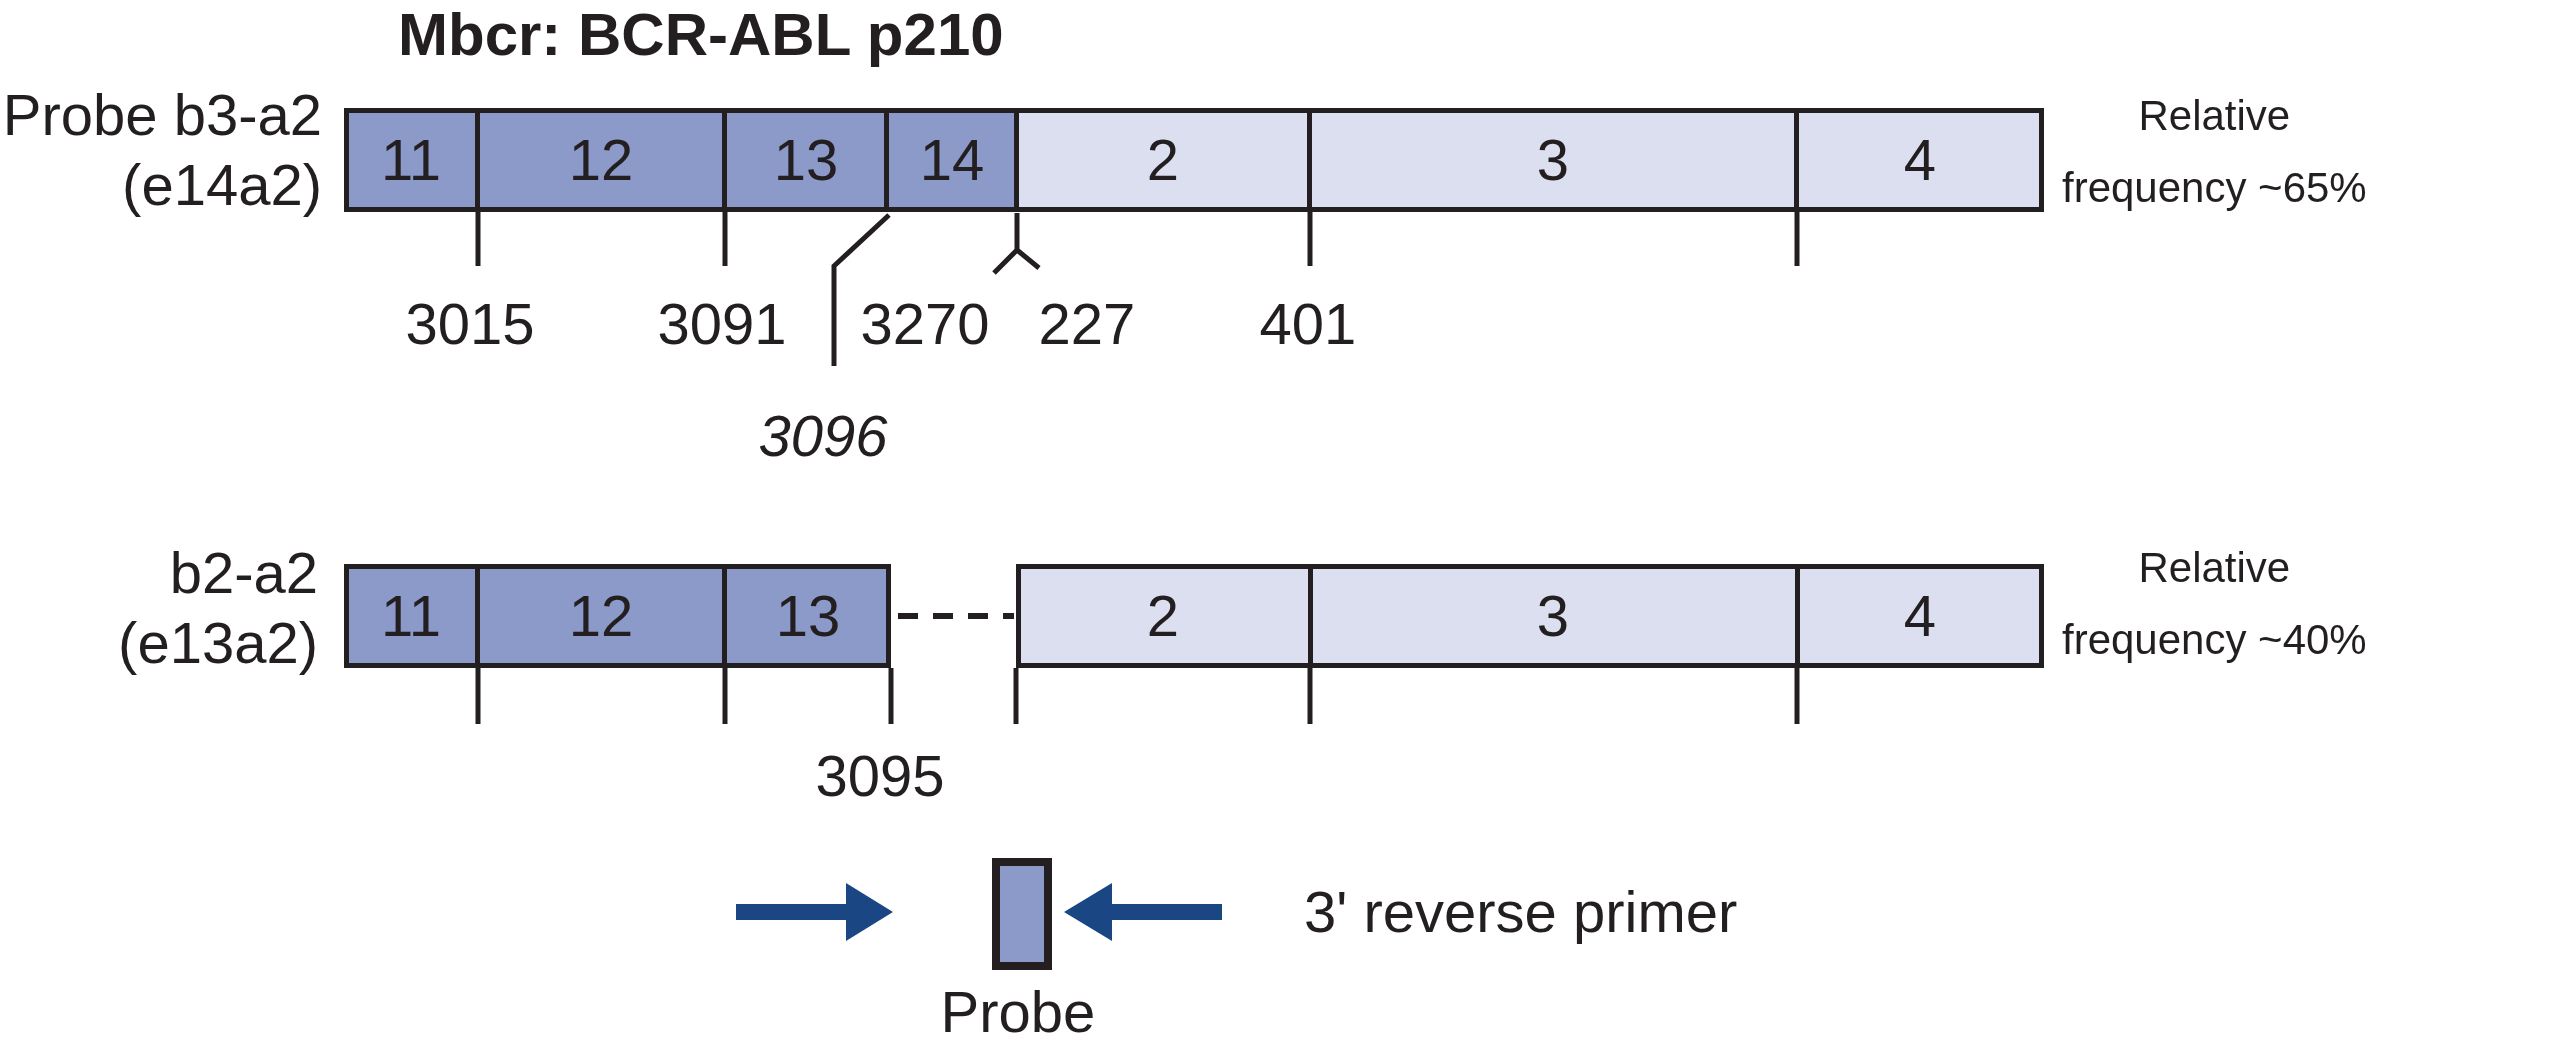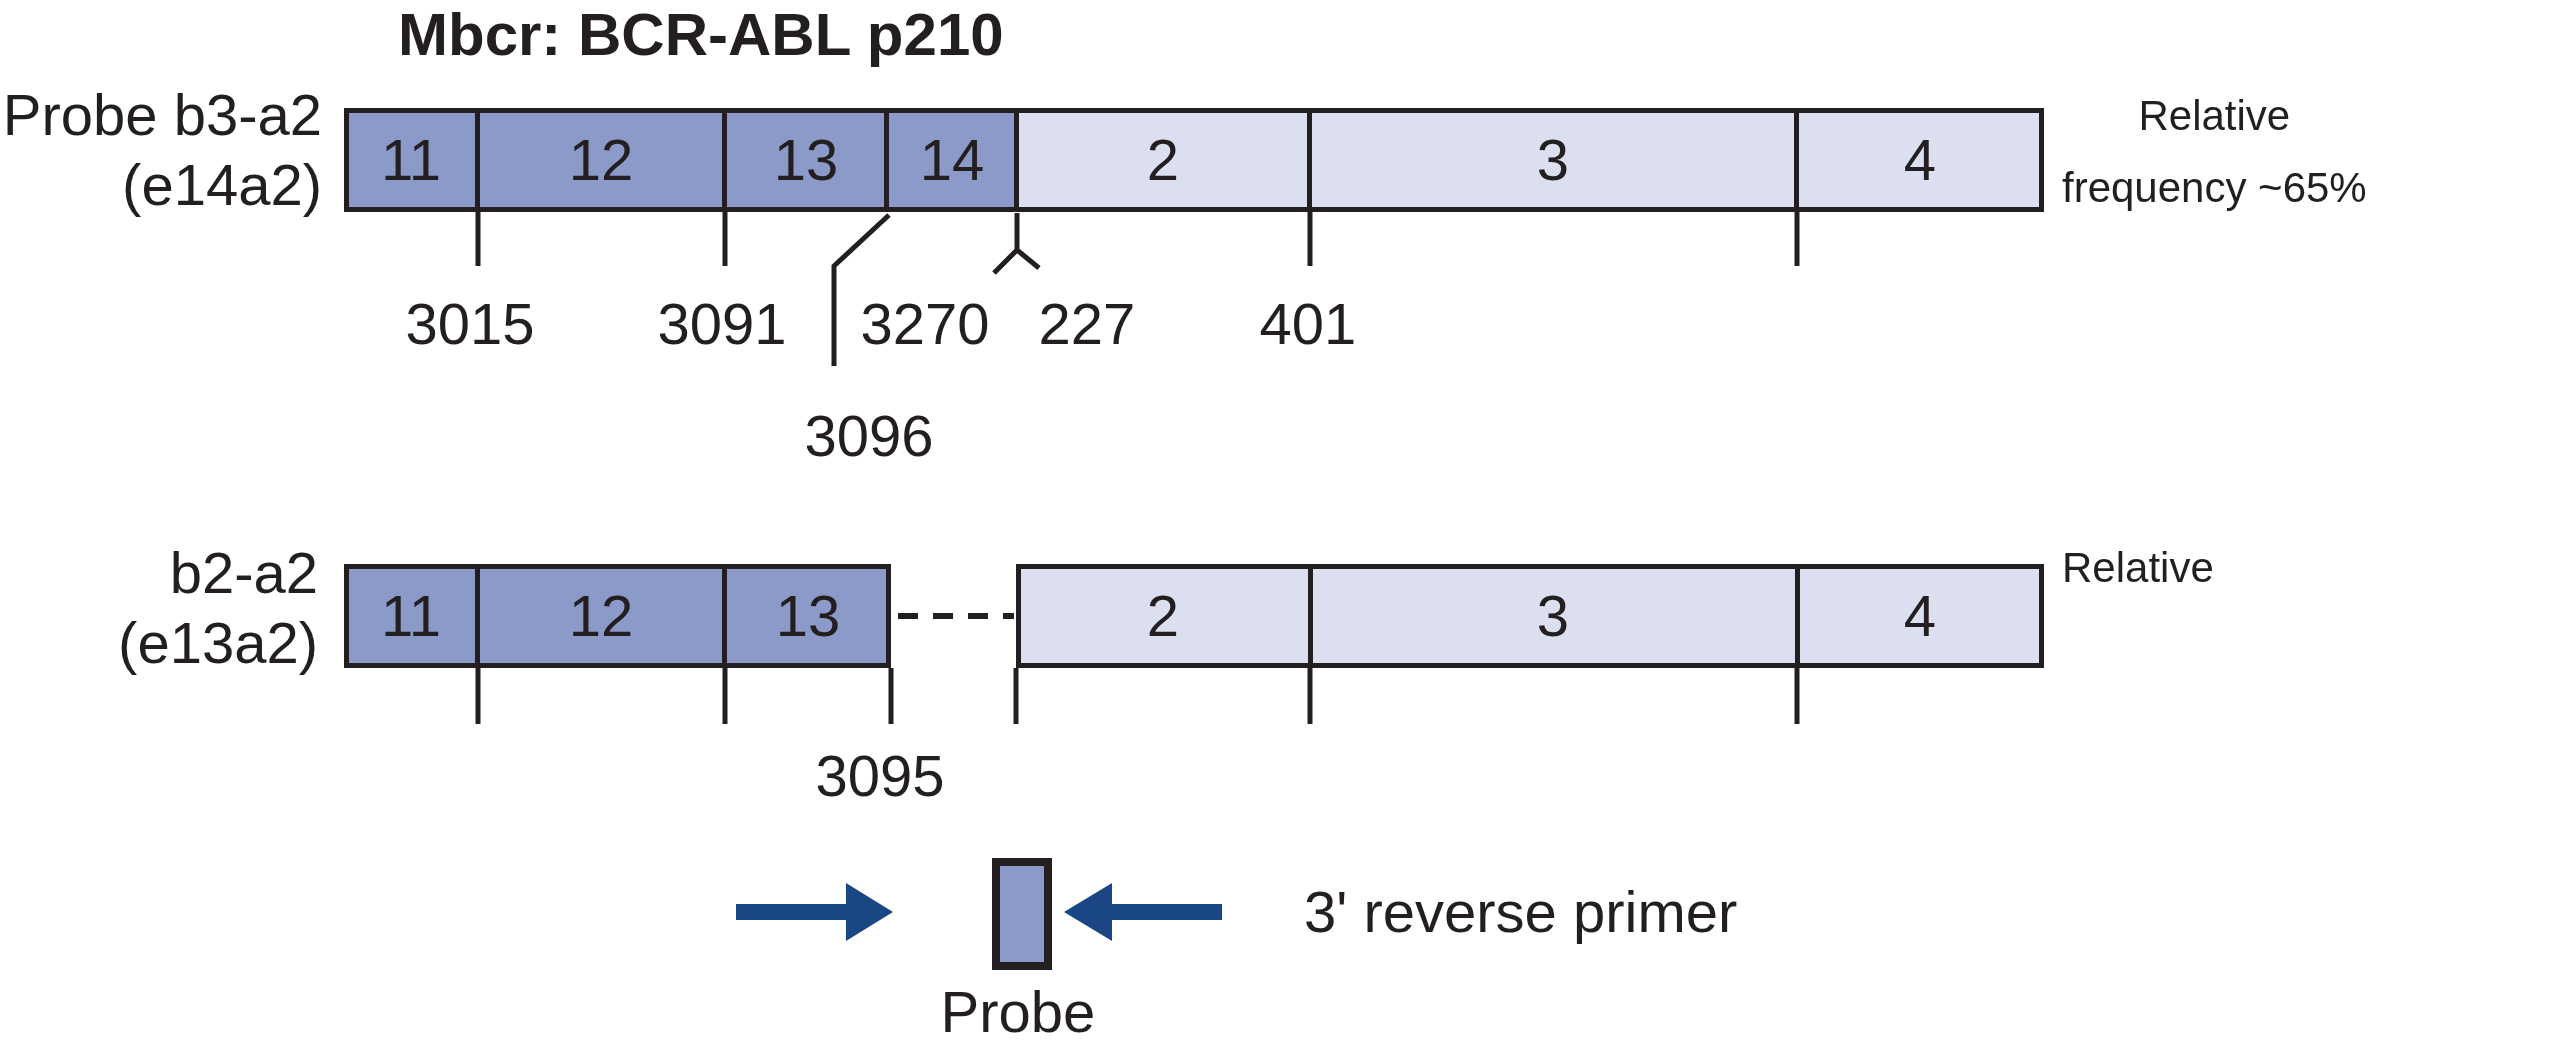--- a/index.html
+++ b/index.html
@@ -150,21 +150,21 @@
   <div class="freq-label" style="left:2062px; top:80px;">
     <div>Relative</div>
     <div>frequency ~65%</div>
   </div>
 
   <div class="pos-num" style="left:350px;  top:288px;">3015</div>
   <div class="pos-num" style="left:602px;  top:288px;">3091</div>
   <div class="pos-num" style="left:805px;  top:288px;">3270</div>
   <div class="pos-num" style="left:967px;  top:288px;">227</div>
   <div class="pos-num" style="left:1188px; top:288px;">401</div>
-  <div class="pos-num" style="left:749px;  top:400px;">3096</div>
+  <div class="pos-num" style="left:703px;  top:400px;font-style:italic;">3096</div>
 
   <div class="row-label" style="left:0; top:538px; width:318px;">
     <div>b2-a2</div>
     <div>(e13a2)</div>
   </div>
 
   <div class="bar dark-bg" style="left:344px; top:564px; width:547px;">
     <div class="divider" style="left:126px;"></div>
     <div class="divider" style="left:373px;"></div>
     <div class="exon-label" style="left:2px;">11</div>
@@ -175,20 +175,21 @@
   <div class="bar light-bg" style="left:1016px; top:564px; width:1028px;">
     <div class="divider" style="left:287px;"></div>
     <div class="divider" style="left:774px;"></div>
     <div class="exon-label" style="left:82px;">2</div>
     <div class="exon-label" style="left:472px;">3</div>
     <div class="exon-label" style="left:839px;">4</div>
   </div>
 
   <div class="freq-label" style="left:2062px; top:532px;">
     <div>Relative</div>
+    <div>frequency ~40%</div>
   </div>
 
   <div class="pos-num" style="left:760px; top:740px;">3095</div>
 
   <div class="legend-text" style="left:1304px; top:876px;">3' reverse primer</div>
   <div class="probe-caption" style="left:898px; top:976px;">Probe</div>
 
 </div>
 
 </body></html>

